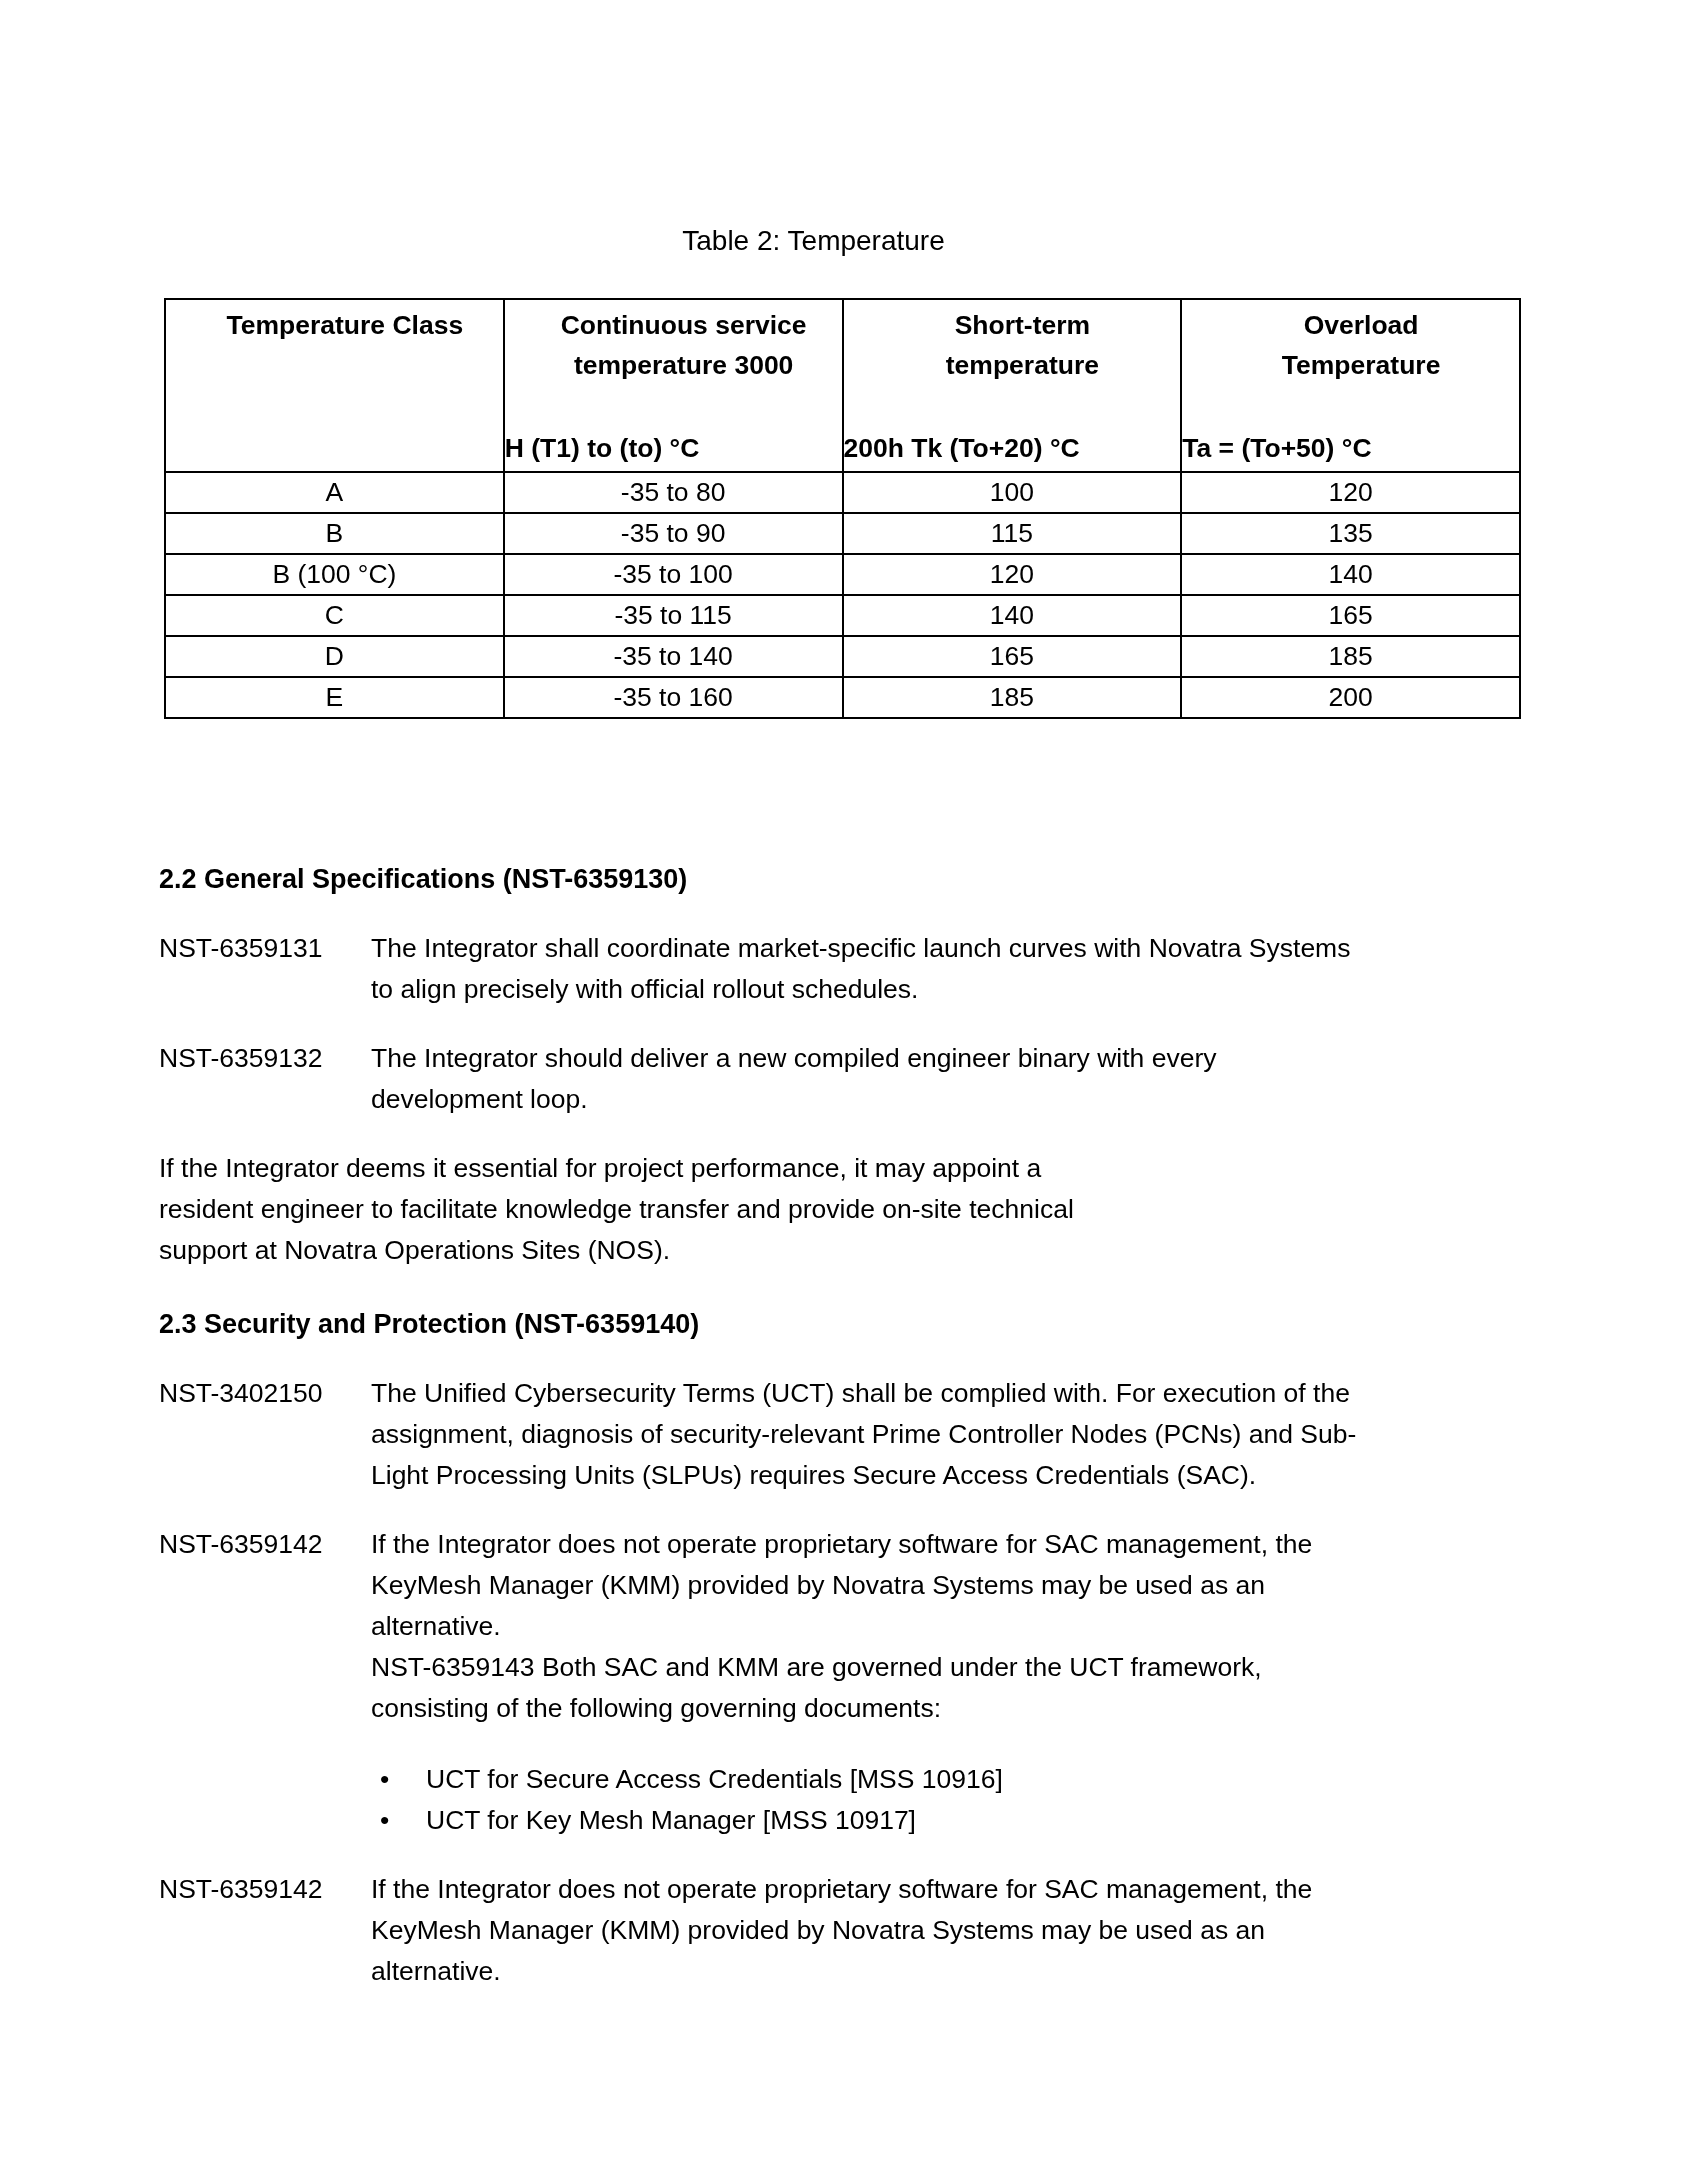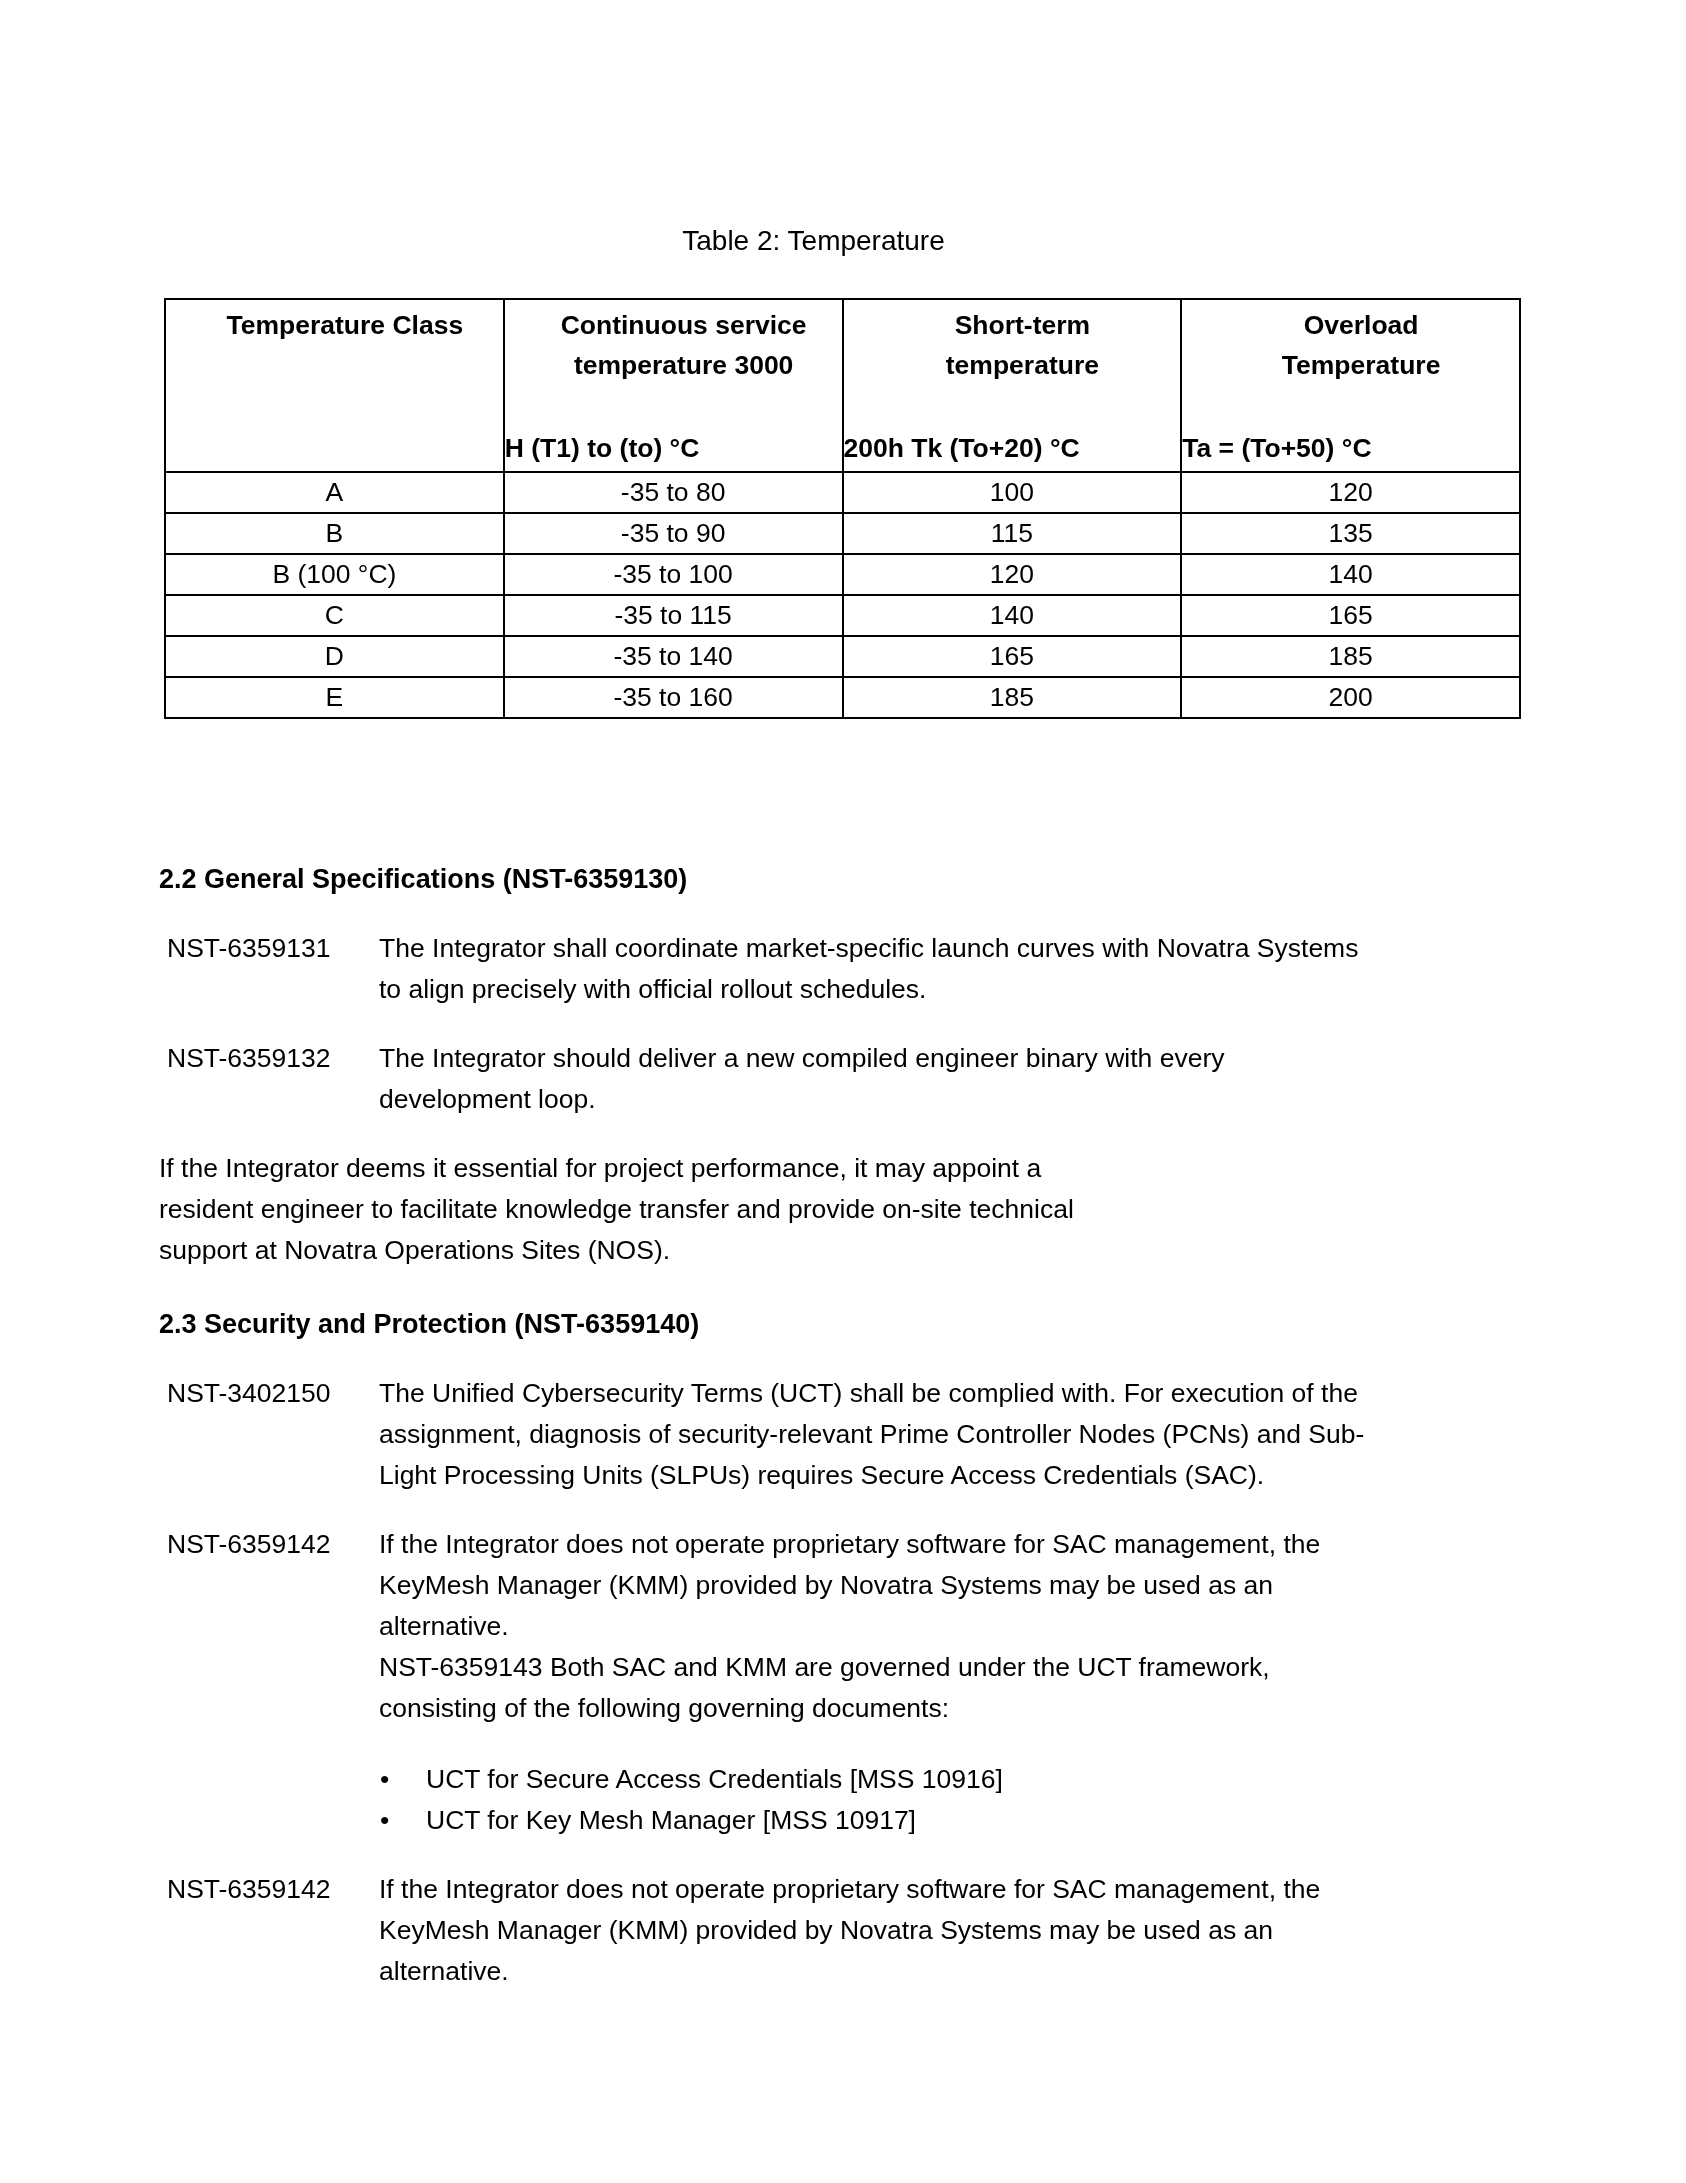--- a/index.html
+++ b/index.html
@@ -60,21 +60,20 @@
     display: flex;
     margin-left: 159px;
     margin-top: 28px;
     font-size: 26.5px;
   }
   .req-id {
     flex: 0 0 212px;
     width: 212px;
     line-height: 41px;
     white-space: nowrap;
-    margin-left: 8px;
   }
   .req-body { flex: 1; }
   .req-line { line-height: 41px; white-space: nowrap; }
   .bullets { margin-left: 380px; margin-top: 30px; font-size: 26.5px; }
   .bullet-row { display: flex; }
   .bullet-marker { flex: 0 0 46px; width: 46px; line-height: 41px; }
   .bullet-text { line-height: 41px; white-space: nowrap; text-align: right; }
 </style>
 </head>
 <body>

